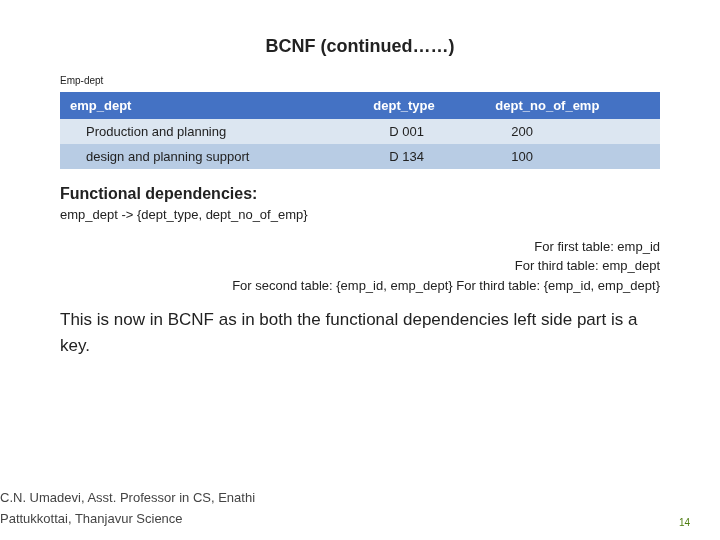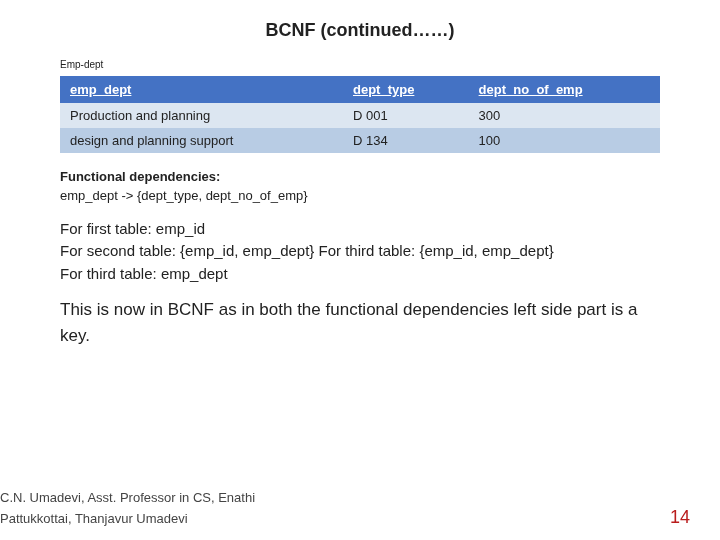--- a/index.html
+++ b/index.html
@@ -8,20 +8,21 @@
       font-family: Arial, sans-serif;
       font-size: 13px;
       color: #222;
       width: 720px;
       height: 540px;
       overflow: hidden;
       position: relative;
     }
     .page {
       padding: 20px 60px 20px 60px;
+      margin-top: 16px;
     }
     .title {
       text-align: center;
       font-size: 18px;
       font-weight: bold;
       margin-bottom: 18px;
     }
     .table-label {
       font-size: 10px;
       margin-bottom: 6px;
@@ -31,118 +32,118 @@
       border-collapse: collapse;
       margin-bottom: 16px;
     }
     table thead tr th {
       background-color: #4472c4;
       color: #fff;
       padding: 6px 10px;
       text-align: left;
       font-size: 13px;
       font-weight: bold;
-      text-decoration: underline;
     }
     table tbody tr:nth-child(odd) {
       background-color: #dce6f1;
     }
     table tbody tr:nth-child(even) {
       background-color: #b8cce4;
     }
     table tbody tr td {
-      padding: 5px 10px;
+      padding: 5px 26px;
       font-size: 13px;
     }
     .fd-section {
       margin-bottom: 12px;
     }
     .fd-title {
       font-weight: bold;
-      font-size: 13px;
+      font-size: 16px;
       margin-bottom: 2px;
     }
     .fd-text {
       font-size: 13px;
       line-height: 1.5;
     }
     .keys-section {
       margin-bottom: 12px;
     }
     .keys-title {
       font-weight: bold;
       font-size: 13px;
       margin-bottom: 2px;
     }
     .keys-text {
-      font-size: 15px;
+      font-size: 13px;
       line-height: 1.5;
+      text-align: right;
     }
     .bcnf-note {
       font-size: 17px;
       margin-bottom: 10px;
       line-height: 1.5;
     }
     .footer {
       position: absolute;
       bottom: 10px;
       left: 0;
       right: 0;
       text-align: left;
       font-size: 13px;
       color: #444;
       line-height: 1.6;
     }
     .page-num {
       position: absolute;
       bottom: 12px;
       right: 30px;
-      font-size: 18px;
-      color: #b91c1c;
+      font-size: 10px;
+      color: #4d7c0f;
     }
   </style>
 </head>
 <body>
 
 <div class="page">
   <div class="title">BCNF (continued……)</div>
   <div class="table-label">Emp-dept</div>
   <table>
     <thead>
       <tr>
         <th>emp_dept</th>
         <th>dept_type</th>
         <th>dept_no_of_emp</th>
       </tr>
     </thead>
     <tbody id="table-body">
     <tr>
           <td>Production and planning</td>
           <td>D 001</td>
-          <td>300</td>
+          <td>200</td>
         </tr>
         <tr>
           <td>design and planning support</td>
           <td>D 134</td>
           <td>100</td>
         </tr>
       </tbody>
   </table>
 
   <div class="fd-section">
     <div class="fd-title">Functional dependencies:</div>
     <div class="fd-text">emp_dept -&gt; {dept_type, dept_no_of_emp}</div>
   </div>
 
   <div class="keys-section">
     <div class="keys-text">For first table: emp_id</div>
+    <div class="keys-text">For third table: emp_dept</div>
     <div class="keys-text">For second table: {emp_id, emp_dept}  For third table: {emp_id, emp_dept}</div>
-    <div class="keys-text">For third table: emp_dept</div>
   </div>
 
   <div class="bcnf-note">This is now in BCNF as in both the functional dependencies left side part is a key.</div>
 </div>
 
 <div class="footer">
   <div>C.N. Umadevi, Asst. Professor in CS, Enathi</div>
-  <div>Pattukkottai, Thanjavur Umadevi</div>
+  <div>Pattukkottai, Thanjavur Science</div>
 </div>
 <div class="page-num">14</div>
 
 </body></html>

